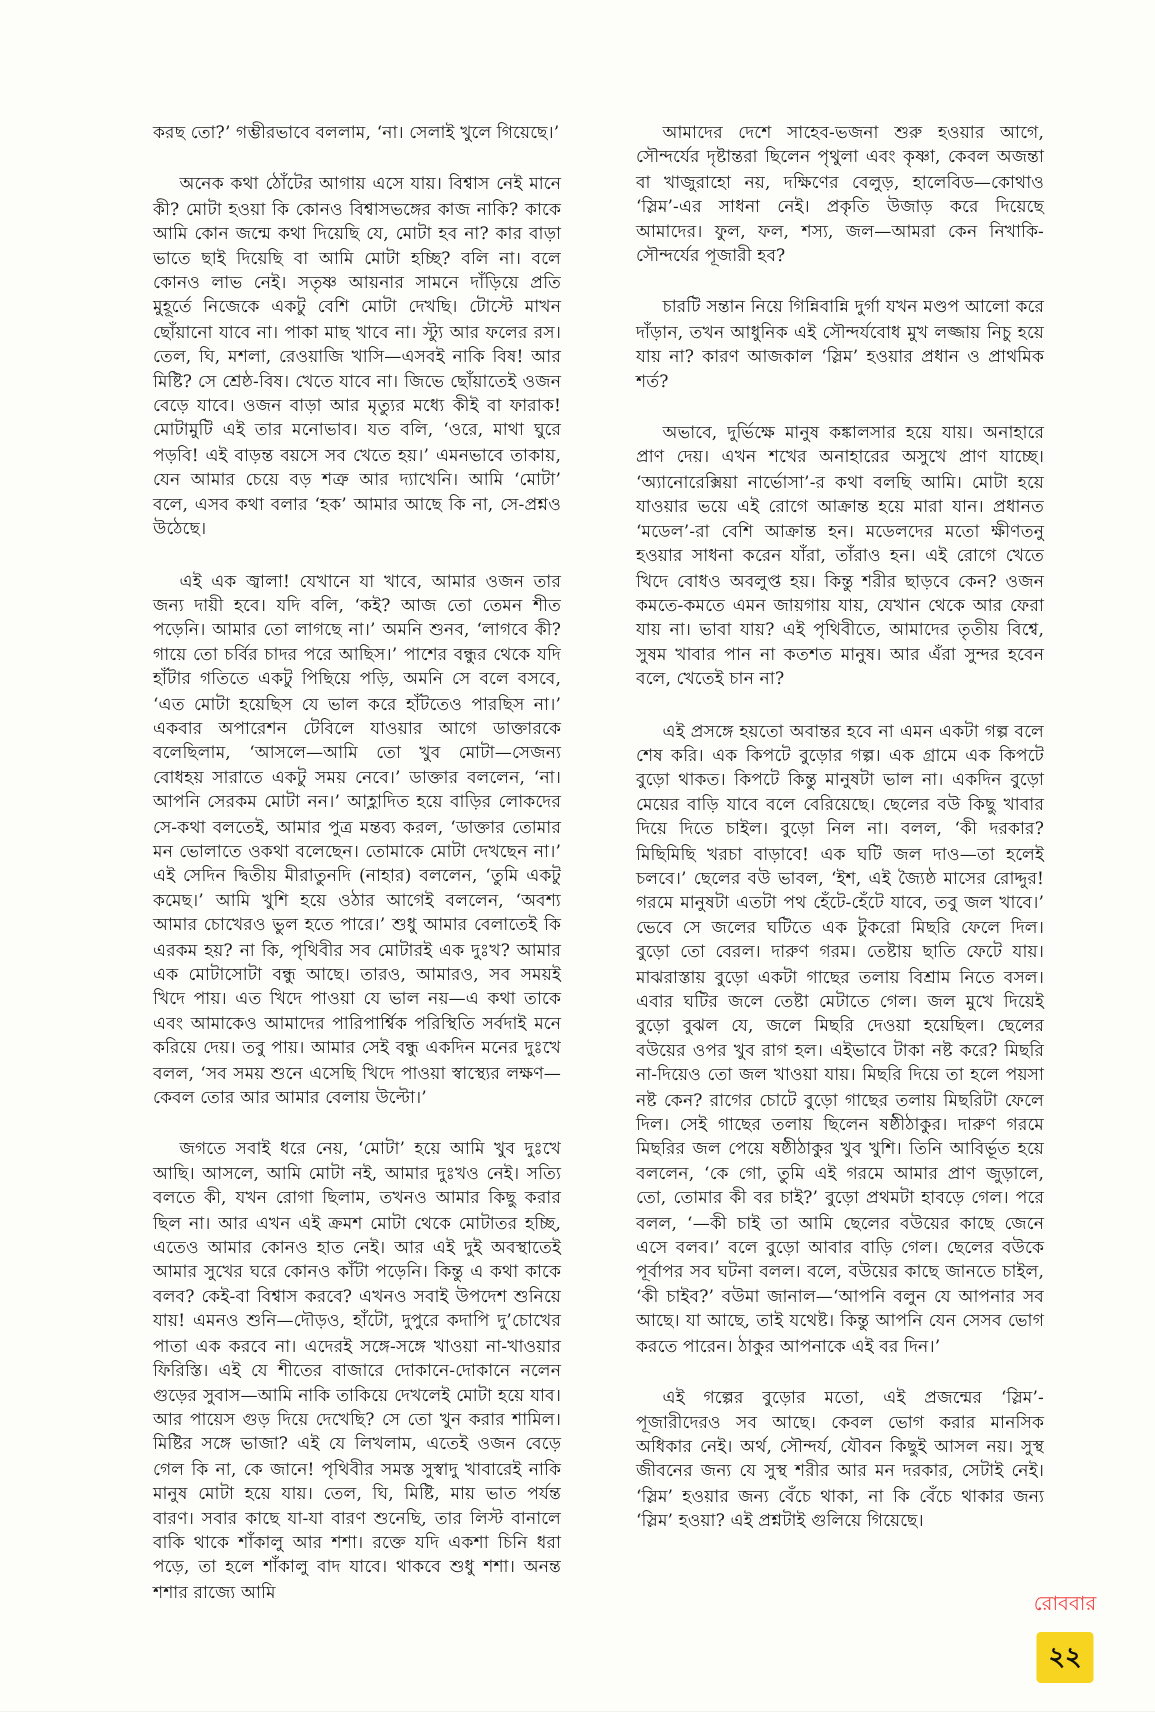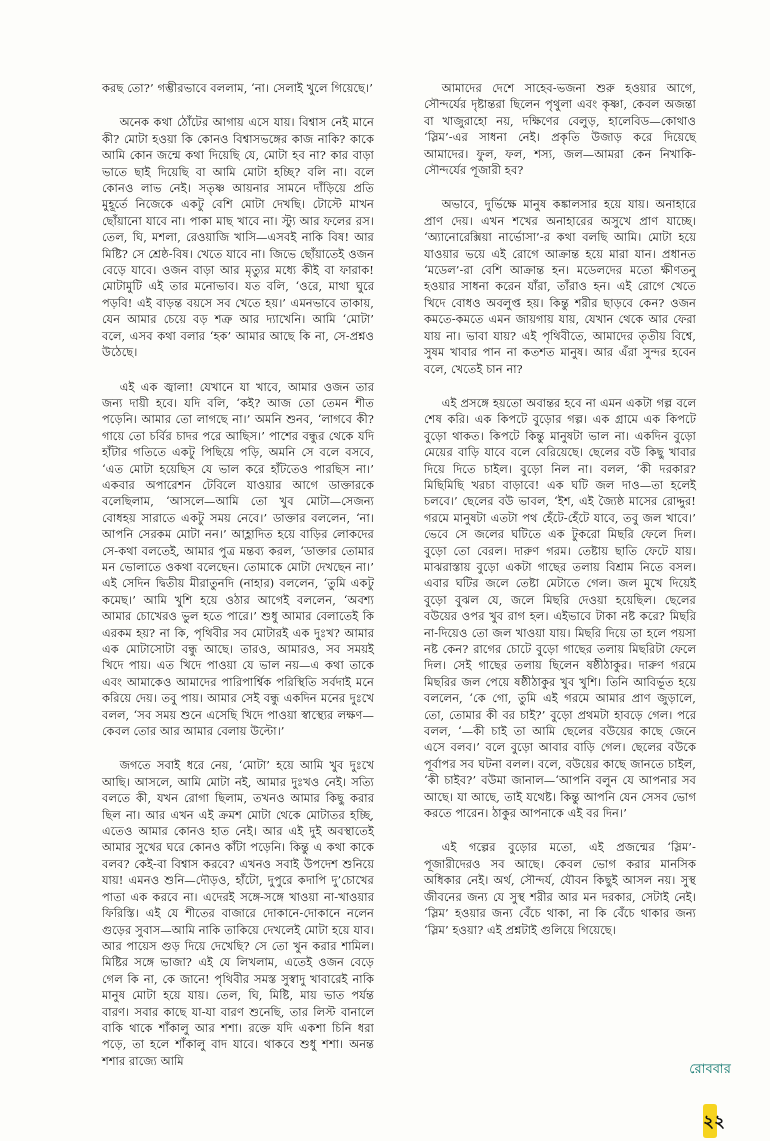--- a/index.html
+++ b/index.html
@@ -43,27 +43,27 @@
     position: absolute;
     left: 650px;
     top: 1058px;
     width: 120px;
     text-align: center;
   }
   .magazine-name {
     display: inline-block;
     font-size: 13px;
     margin-bottom: 8px;
-    color: #0f766e;
+    color: #ef4444;
     font-family: Liberation Serif, serif;
   }
   .page-number-badge {
     display: block;
-    margin: 16px auto;
-    width: 14px;
+    margin: 0 auto;
+    width: 38px;
     height: 34px;
     background: #f6d41f;
     border-radius: 3px;
     line-height: 34px;
     font-size: 17px;
     font-weight: bold;
     color: #111;
     text-align: center;
   }
 </style>
@@ -73,20 +73,21 @@
 <div class="page">
   <div class="columns">
     <div class="col">
       <p>করছ তো?’ গম্ভীরভাবে বললাম, ‘না। সেলাই খুলে গিয়েছে।’</p>
       <p class="indent">অনেক কথা ঠোঁটের আগায় এসে যায়। বিশ্বাস নেই মানে কী? মোটা হওয়া কি কোনও বিশ্বাসভঙ্গের কাজ নাকি? কাকে আমি কোন জন্মে কথা দিয়েছি যে, মোটা হব না? কার বাড়া ভাতে ছাই দিয়েছি বা আমি মোটা হচ্ছি? বলি না। বলে কোনও লাভ নেই। সতৃষ্ণ আয়নার সামনে দাঁড়িয়ে প্রতি মুহূর্তে নিজেকে একটু বেশি মোটা দেখছি। টোস্টে মাখন ছোঁয়ানো যাবে না। পাকা মাছ খাবে না। স্ট্যু আর ফলের রস। তেল, ঘি, মশলা, রেওয়াজি খাসি—এসবই নাকি বিষ! আর মিষ্টি? সে শ্রেষ্ঠ-বিষ। খেতে যাবে না। জিভে ছোঁয়াতেই ওজন বেড়ে যাবে। ওজন বাড়া আর মৃত্যুর মধ্যে কীই বা ফারাক! মোটামুটি এই তার মনোভাব। যত বলি, ‘ওরে, মাথা ঘুরে পড়বি! এই বাড়ন্ত বয়সে সব খেতে হয়।’ এমনভাবে তাকায়, যেন আমার চেয়ে বড় শত্রু আর দ্যাখেনি। আমি ‘মোটা’ বলে, এসব কথা বলার ‘হক’ আমার আছে কি না, সে-প্রশ্নও উঠেছে।</p>
       <p class="indent">এই এক জ্বালা! যেখানে যা খাবে, আমার ওজন তার জন্য দায়ী হবে। যদি বলি, ‘কই? আজ তো তেমন শীত পড়েনি। আমার তো লাগছে না।’ অমনি শুনব, ‘লাগবে কী? গায়ে তো চর্বির চাদর পরে আছিস।’ পাশের বন্ধুর থেকে যদি হাঁটার গতিতে একটু পিছিয়ে পড়ি, অমনি সে বলে বসবে, ‘এত মোটা হয়েছিস যে ভাল করে হাঁটতেও পারছিস না।’ একবার অপারেশন টেবিলে যাওয়ার আগে ডাক্তারকে বলেছিলাম, ‘আসলে—আমি তো খুব মোটা—সেজন্য বোধহয় সারাতে একটু সময় নেবে।’ ডাক্তার বললেন, ‘না। আপনি সেরকম মোটা নন।’ আহ্লাদিত হয়ে বাড়ির লোকদের সে-কথা বলতেই, আমার পুত্র মন্তব্য করল, ‘ডাক্তার তোমার মন ভোলাতে ওকথা বলেছেন। তোমাকে মোটা দেখছেন না।’ এই সেদিন দ্বিতীয় মীরাতুনদি (নাহার) বললেন, ‘তুমি একটু কমেছ।’ আমি খুশি হয়ে ওঠার আগেই বললেন, ‘অবশ্য আমার চোখেরও ভুল হতে পারে।’ শুধু আমার বেলাতেই কি এরকম হয়? না কি, পৃথিবীর সব মোটারই এক দুঃখ? আমার এক মোটাসোটা বন্ধু আছে। তারও, আমারও, সব সময়ই খিদে পায়। এত খিদে পাওয়া যে ভাল নয়—এ কথা তাকে এবং আমাকেও আমাদের পারিপার্শ্বিক পরিস্থিতি সর্বদাই মনে করিয়ে দেয়। তবু পায়। আমার সেই বন্ধু একদিন মনের দুঃখে বলল, ‘সব সময় শুনে এসেছি খিদে পাওয়া স্বাস্থ্যের লক্ষণ—কেবল তোর আর আমার বেলায় উল্টো।’</p>
       <p class="indent">জগতে সবাই ধরে নেয়, ‘মোটা’ হয়ে আমি খুব দুঃখে আছি। আসলে, আমি মোটা নই, আমার দুঃখও নেই। সত্যি বলতে কী, যখন রোগা ছিলাম, তখনও আমার কিছু করার ছিল না। আর এখন এই ক্রমশ মোটা থেকে মোটাতর হচ্ছি, এতেও আমার কোনও হাত নেই। আর এই দুই অবস্থাতেই আমার সুখের ঘরে কোনও কাঁটা পড়েনি। কিন্তু এ কথা কাকে বলব? কেই-বা বিশ্বাস করবে? এখনও সবাই উপদেশ শুনিয়ে যায়! এমনও শুনি—দৌড়ও, হাঁটো, দুপুরে কদাপি দু’চোখের পাতা এক করবে না। এদেরই সঙ্গে-সঙ্গে খাওয়া না-খাওয়ার ফিরিস্তি। এই যে শীতের বাজারে দোকানে-দোকানে নলেন গুড়ের সুবাস—আমি নাকি তাকিয়ে দেখলেই মোটা হয়ে যাব। আর পায়েস গুড় দিয়ে দেখেছি? সে তো খুন করার শামিল। মিষ্টির সঙ্গে ভাজা? এই যে লিখলাম, এতেই ওজন বেড়ে গেল কি না, কে জানে! পৃথিবীর সমস্ত সুস্বাদু খাবারেই নাকি মানুষ মোটা হয়ে যায়। তেল, ঘি, মিষ্টি, মায় ভাত পর্যন্ত বারণ। সবার কাছে যা-যা বারণ শুনেছি, তার লিস্ট বানালে বাকি থাকে শাঁকালু আর শশা। রক্তে যদি একশা চিনি ধরা পড়ে, তা হলে শাঁকালু বাদ যাবে। থাকবে শুধু শশা। অনন্ত শশার রাজ্যে আমি</p>
     </div>
     <div class="col">
       <p class="indent">আমাদের দেশে সাহেব-ভজনা শুরু হওয়ার আগে, সৌন্দর্যের দৃষ্টান্তরা ছিলেন পৃথুলা এবং কৃষ্ণা, কেবল অজন্তা বা খাজুরাহো নয়, দক্ষিণের বেলুড়, হালেবিড—কোথাও ‘স্লিম’-এর সাধনা নেই। প্রকৃতি উজাড় করে দিয়েছে আমাদের। ফুল, ফল, শস্য, জল—আমরা কেন নিখাকি-সৌন্দর্যের পূজারী হব?</p>
+      <p class="indent">চারটি সন্তান নিয়ে গিন্নিবান্নি দুর্গা যখন মণ্ডপ আলো করে দাঁড়ান, তখন আধুনিক এই সৌন্দর্যবোধ মুখ লজ্জায় নিচু হয়ে যায় না? কারণ আজকাল ‘স্লিম’ হওয়ার প্রধান ও প্রাথমিক শর্ত?</p>
       <p class="indent">অভাবে, দুর্ভিক্ষে মানুষ কঙ্কালসার হয়ে যায়। অনাহারে প্রাণ দেয়। এখন শখের অনাহারের অসুখে প্রাণ যাচ্ছে। ‘অ্যানোরেক্সিয়া নার্ভোসা’-র কথা বলছি আমি। মোটা হয়ে যাওয়ার ভয়ে এই রোগে আক্রান্ত হয়ে মারা যান। প্রধানত ‘মডেল’-রা বেশি আক্রান্ত হন। মডেলদের মতো ক্ষীণতনু হওয়ার সাধনা করেন যাঁরা, তাঁরাও হন। এই রোগে খেতে খিদে বোধও অবলুপ্ত হয়। কিন্তু শরীর ছাড়বে কেন? ওজন কমতে-কমতে এমন জায়গায় যায়, যেখান থেকে আর ফেরা যায় না। ভাবা যায়? এই পৃথিবীতে, আমাদের তৃতীয় বিশ্বে, সুষম খাবার পান না কতশত মানুষ। আর এঁরা সুন্দর হবেন বলে, খেতেই চান না?</p>
       <p class="indent">এই প্রসঙ্গে হয়তো অবান্তর হবে না এমন একটা গল্প বলে শেষ করি। এক কিপটে বুড়োর গল্প। এক গ্রামে এক কিপটে বুড়ো থাকত। কিপটে কিন্তু মানুষটা ভাল না। একদিন বুড়ো মেয়ের বাড়ি যাবে বলে বেরিয়েছে। ছেলের বউ কিছু খাবার দিয়ে দিতে চাইল। বুড়ো নিল না। বলল, ‘কী দরকার? মিছিমিছি খরচা বাড়াবে! এক ঘটি জল দাও—তা হলেই চলবে।’ ছেলের বউ ভাবল, ‘ইশ, এই জ্যৈষ্ঠ মাসের রোদ্দুর! গরমে মানুষটা এতটা পথ হেঁটে-হেঁটে যাবে, তবু জল খাবে।’ ভেবে সে জলের ঘটিতে এক টুকরো মিছরি ফেলে দিল। বুড়ো তো বেরল। দারুণ গরম। তেষ্টায় ছাতি ফেটে যায়। মাঝরাস্তায় বুড়ো একটা গাছের তলায় বিশ্রাম নিতে বসল। এবার ঘটির জলে তেষ্টা মেটাতে গেল। জল মুখে দিয়েই বুড়ো বুঝল যে, জলে মিছরি দেওয়া হয়েছিল। ছেলের বউয়ের ওপর খুব রাগ হল। এইভাবে টাকা নষ্ট করে? মিছরি না-দিয়েও তো জল খাওয়া যায়। মিছরি দিয়ে তা হলে পয়সা নষ্ট কেন? রাগের চোটে বুড়ো গাছের তলায় মিছরিটা ফেলে দিল। সেই গাছের তলায় ছিলেন ষষ্ঠীঠাকুর। দারুণ গরমে মিছরির জল পেয়ে ষষ্ঠীঠাকুর খুব খুশি। তিনি আবির্ভূত হয়ে বললেন, ‘কে গো, তুমি এই গরমে আমার প্রাণ জুড়ালে, তো, তোমার কী বর চাই?’ বুড়ো প্রথমটা হাবড়ে গেল। পরে বলল, ‘—কী চাই তা আমি ছেলের বউয়ের কাছে জেনে এসে বলব।’ বলে বুড়ো আবার বাড়ি গেল। ছেলের বউকে পূর্বাপর সব ঘটনা বলল। বলে, বউয়ের কাছে জানতে চাইল, ‘কী চাইব?’ বউমা জানাল—‘আপনি বলুন যে আপনার সব আছে। যা আছে, তাই যথেষ্ট। কিন্তু আপনি যেন সেসব ভোগ করতে পারেন। ঠাকুর আপনাকে এই বর দিন।’</p>
       <p class="indent">এই গল্পের বুড়োর মতো, এই প্রজন্মের ‘স্লিম’-পূজারীদেরও সব আছে। কেবল ভোগ করার মানসিক অধিকার নেই। অর্থ, সৌন্দর্য, যৌবন কিছুই আসল নয়। সুস্থ জীবনের জন্য যে সুস্থ শরীর আর মন দরকার, সেটাই নেই। ‘স্লিম’ হওয়ার জন্য বেঁচে থাকা, না কি বেঁচে থাকার জন্য ‘স্লিম’ হওয়া? এই প্রশ্নটাই গুলিয়ে গিয়েছে।</p>
     </div>
   </div>
 
   <div class="footer">
     <span class="magazine-name">রোববার</span>
     <span class="page-number-badge">২২</span>
   </div>

